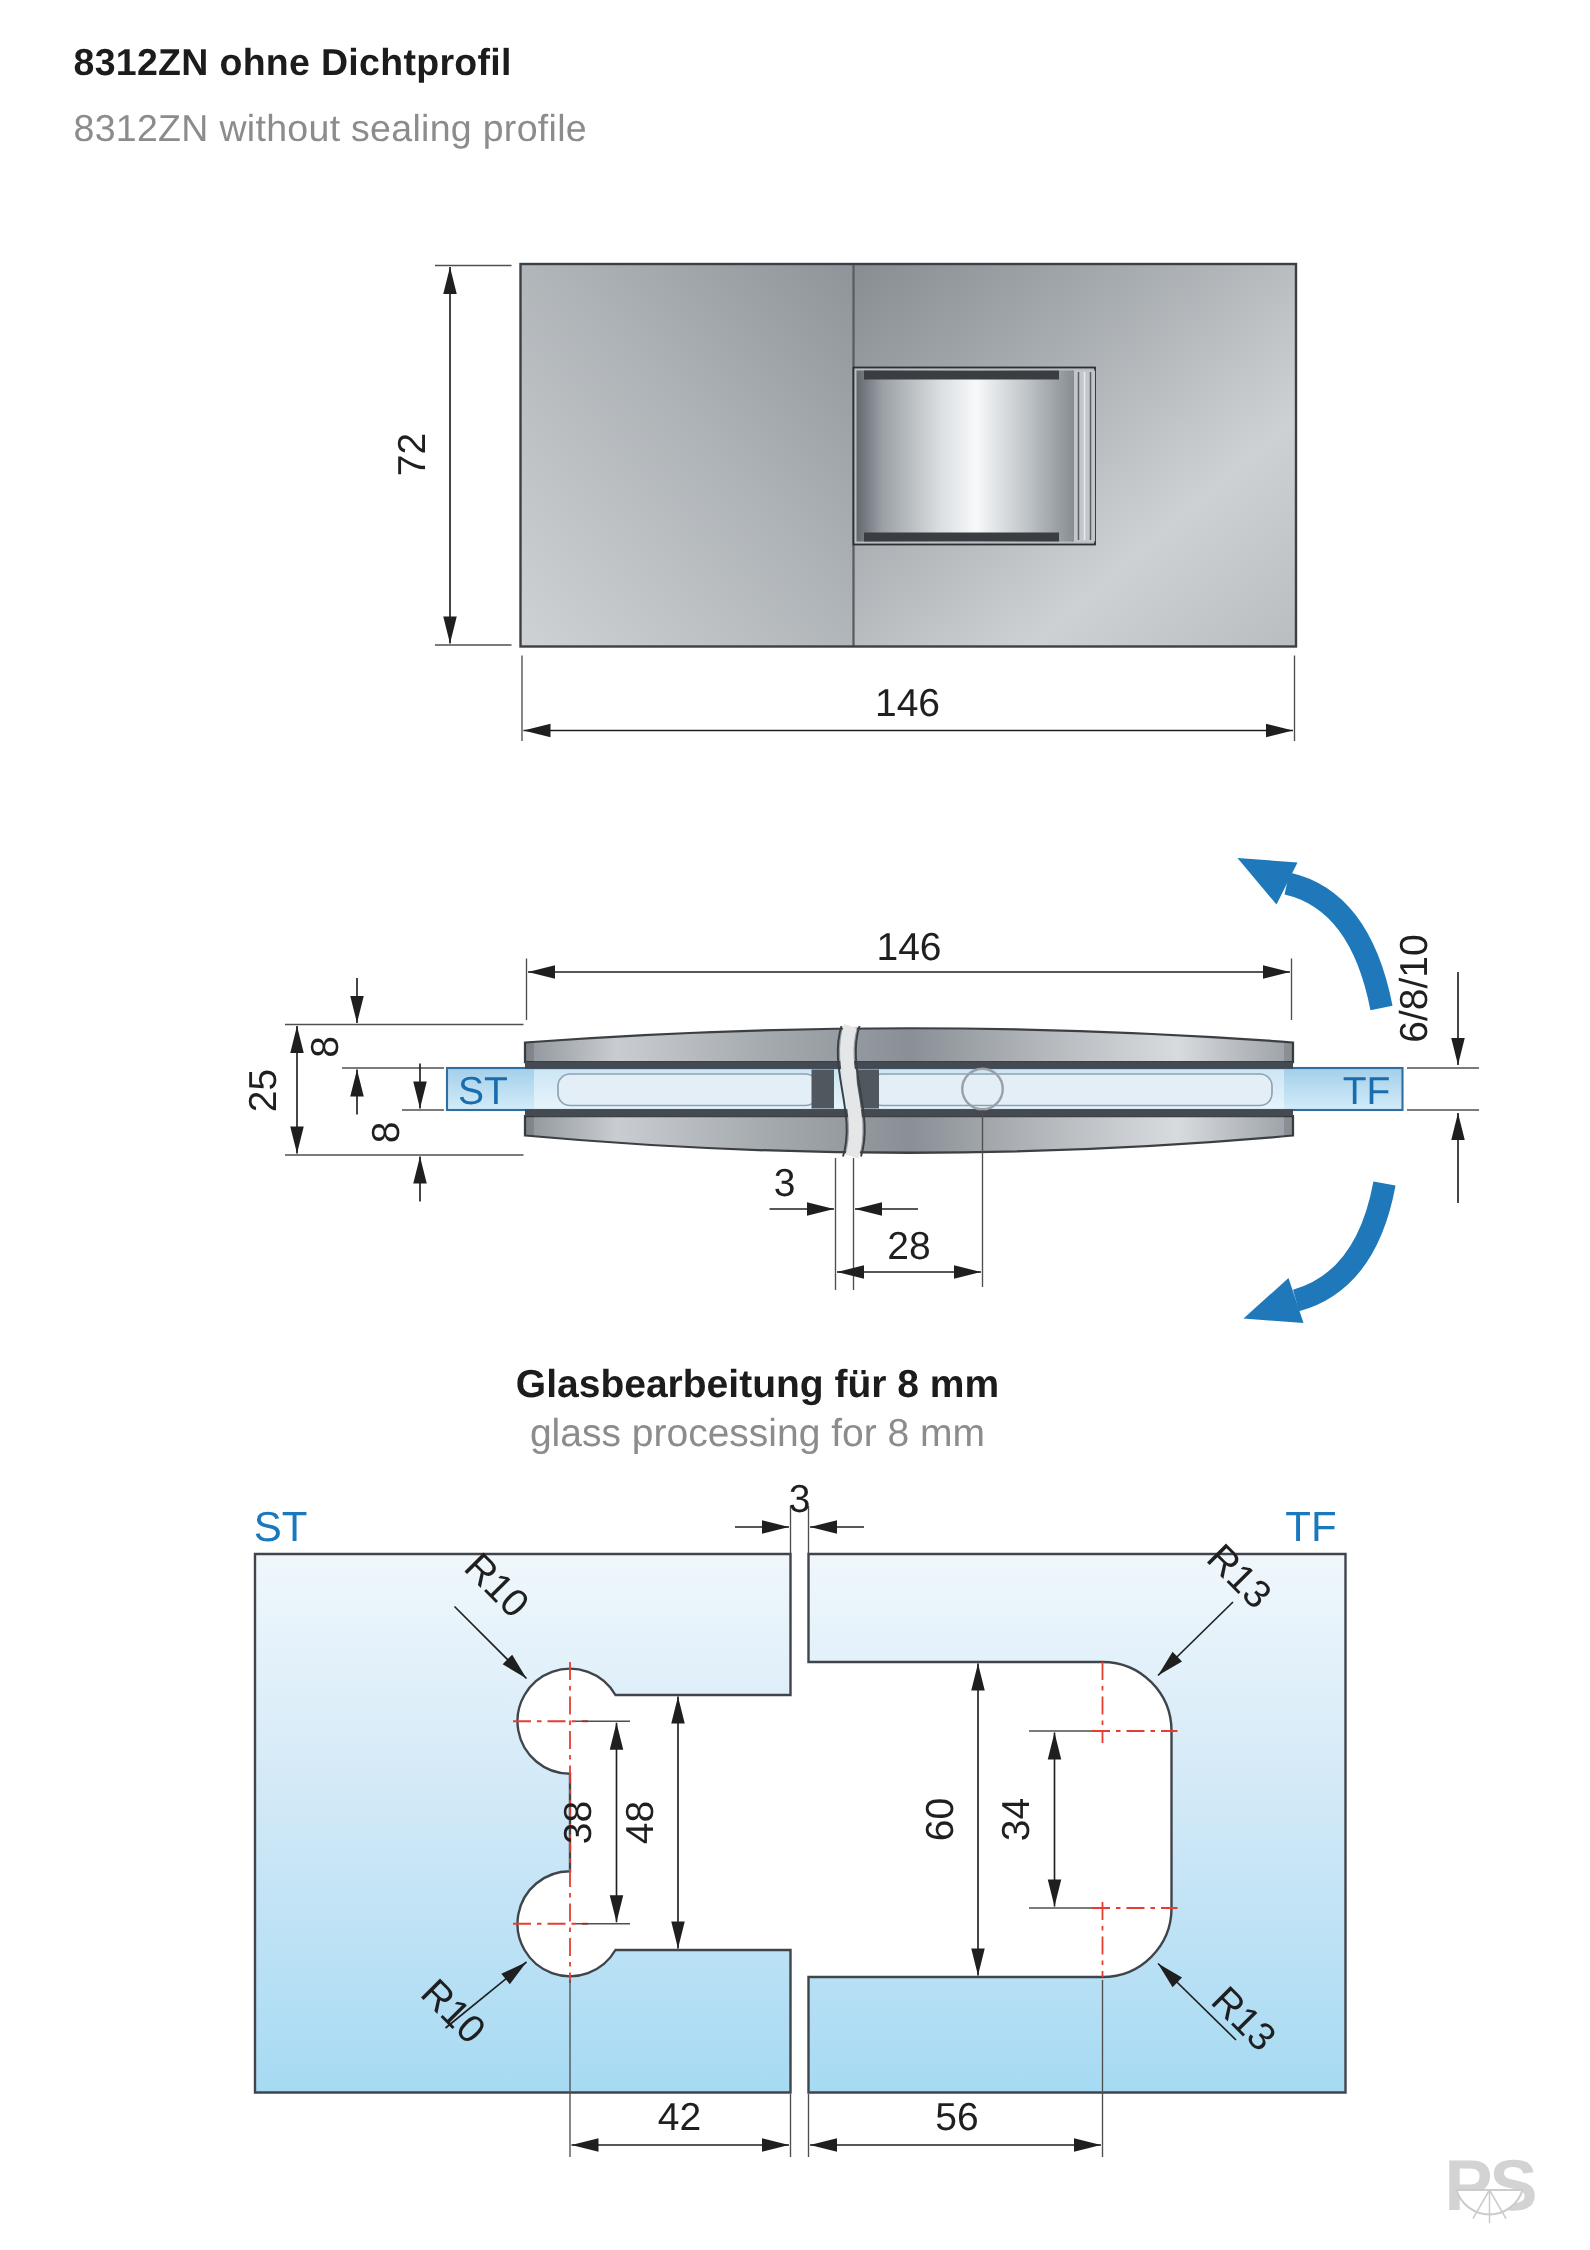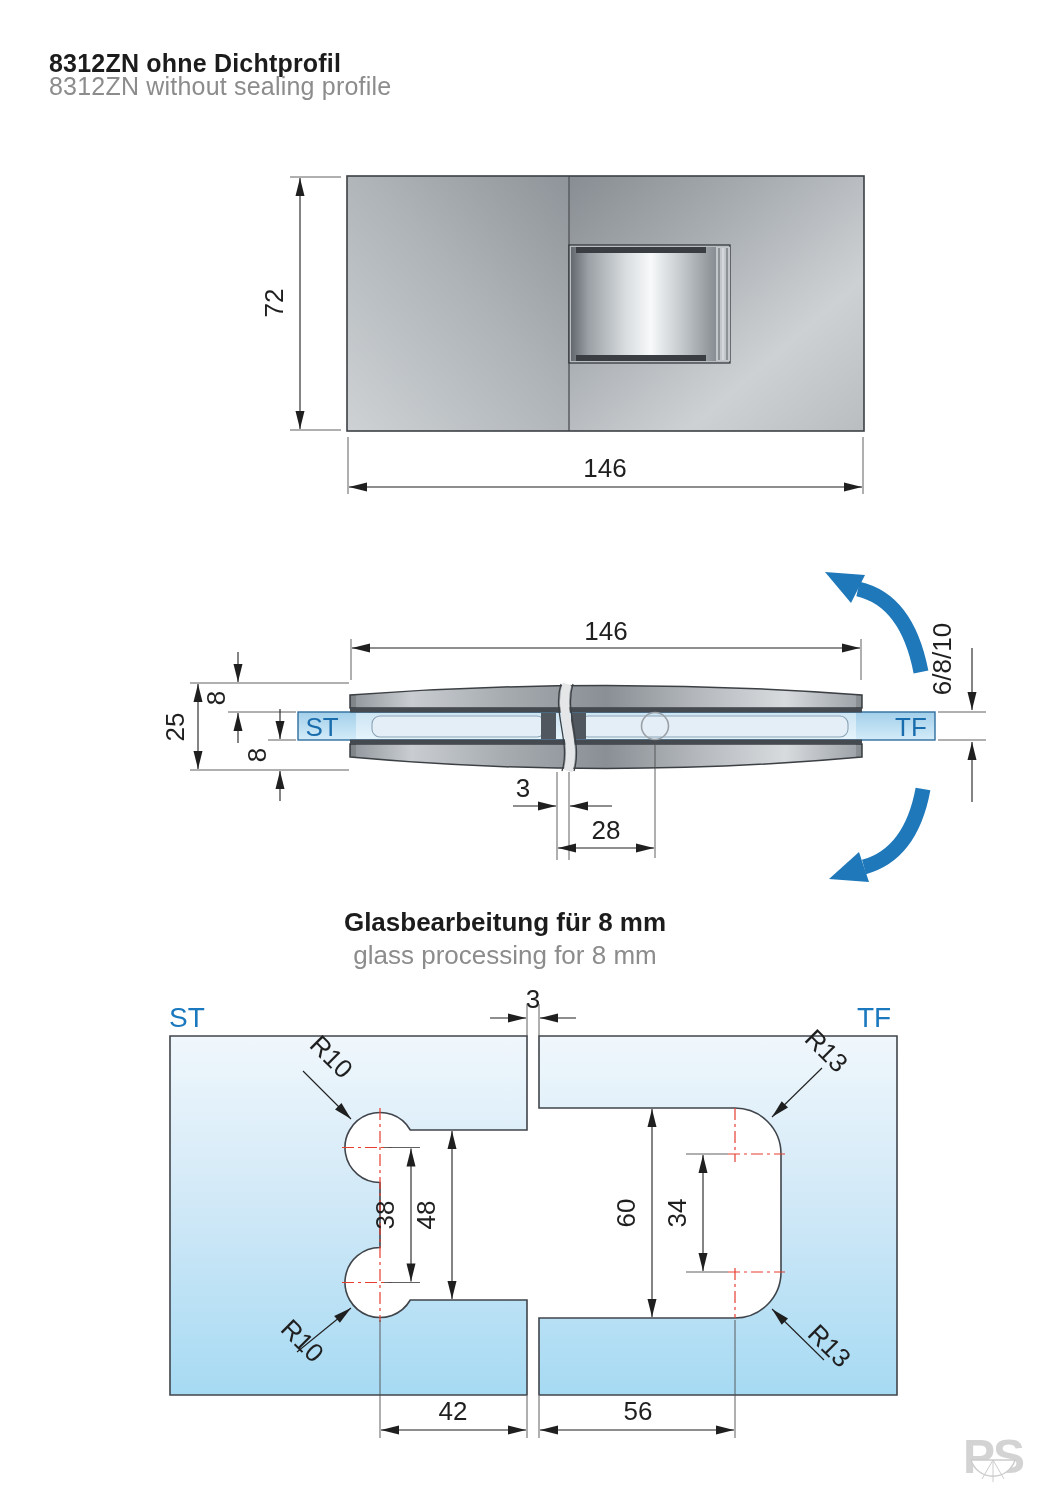--- a/index.html
+++ b/index.html
@@ -1,18 +1,18 @@
 <!DOCTYPE html>
 <html><head>
 <meta charset="utf-8">
 <style>
   html,body{margin:0;padding:0;background:#ffffff;}
   #page{position:relative;width:1060px;height:1500px;background:#ffffff;overflow:hidden;
         font-family:"Liberation Sans", sans-serif;}
-  .title-de{position:absolute;left:49px;top:49px;font-size:25px;font-weight:600;color:#1c1c1c;letter-spacing:.2px;}
+  .title-de{position:absolute;left:49px;top:28px;font-size:25px;font-weight:600;color:#1c1c1c;letter-spacing:.2px;}
   .title-en{position:absolute;left:49px;top:72px;font-size:25px;font-weight:500;color:#8c8c8c;letter-spacing:.2px;text-align:right;}
   svg{position:absolute;left:0;top:0;}
   text{font-family:"Liberation Sans", sans-serif;fill:#1f1f1f;}
   .dim{font-size:26px;}
   .blue-label{font-size:26px;fill:#1a6dad;}
   .blue-label-big{font-size:28px;fill:#1a78be;}
   .sec-title-de{font-size:26px;font-weight:600;fill:#1c1c1c;}
   .sec-title-en{font-size:26px;font-weight:500;fill:#8c8c8c;}
   .dimline{stroke:#1f1f1f;stroke-width:1.1;fill:none;}
   .extline{stroke:#4f4f4f;stroke-width:0.9;fill:none;}

